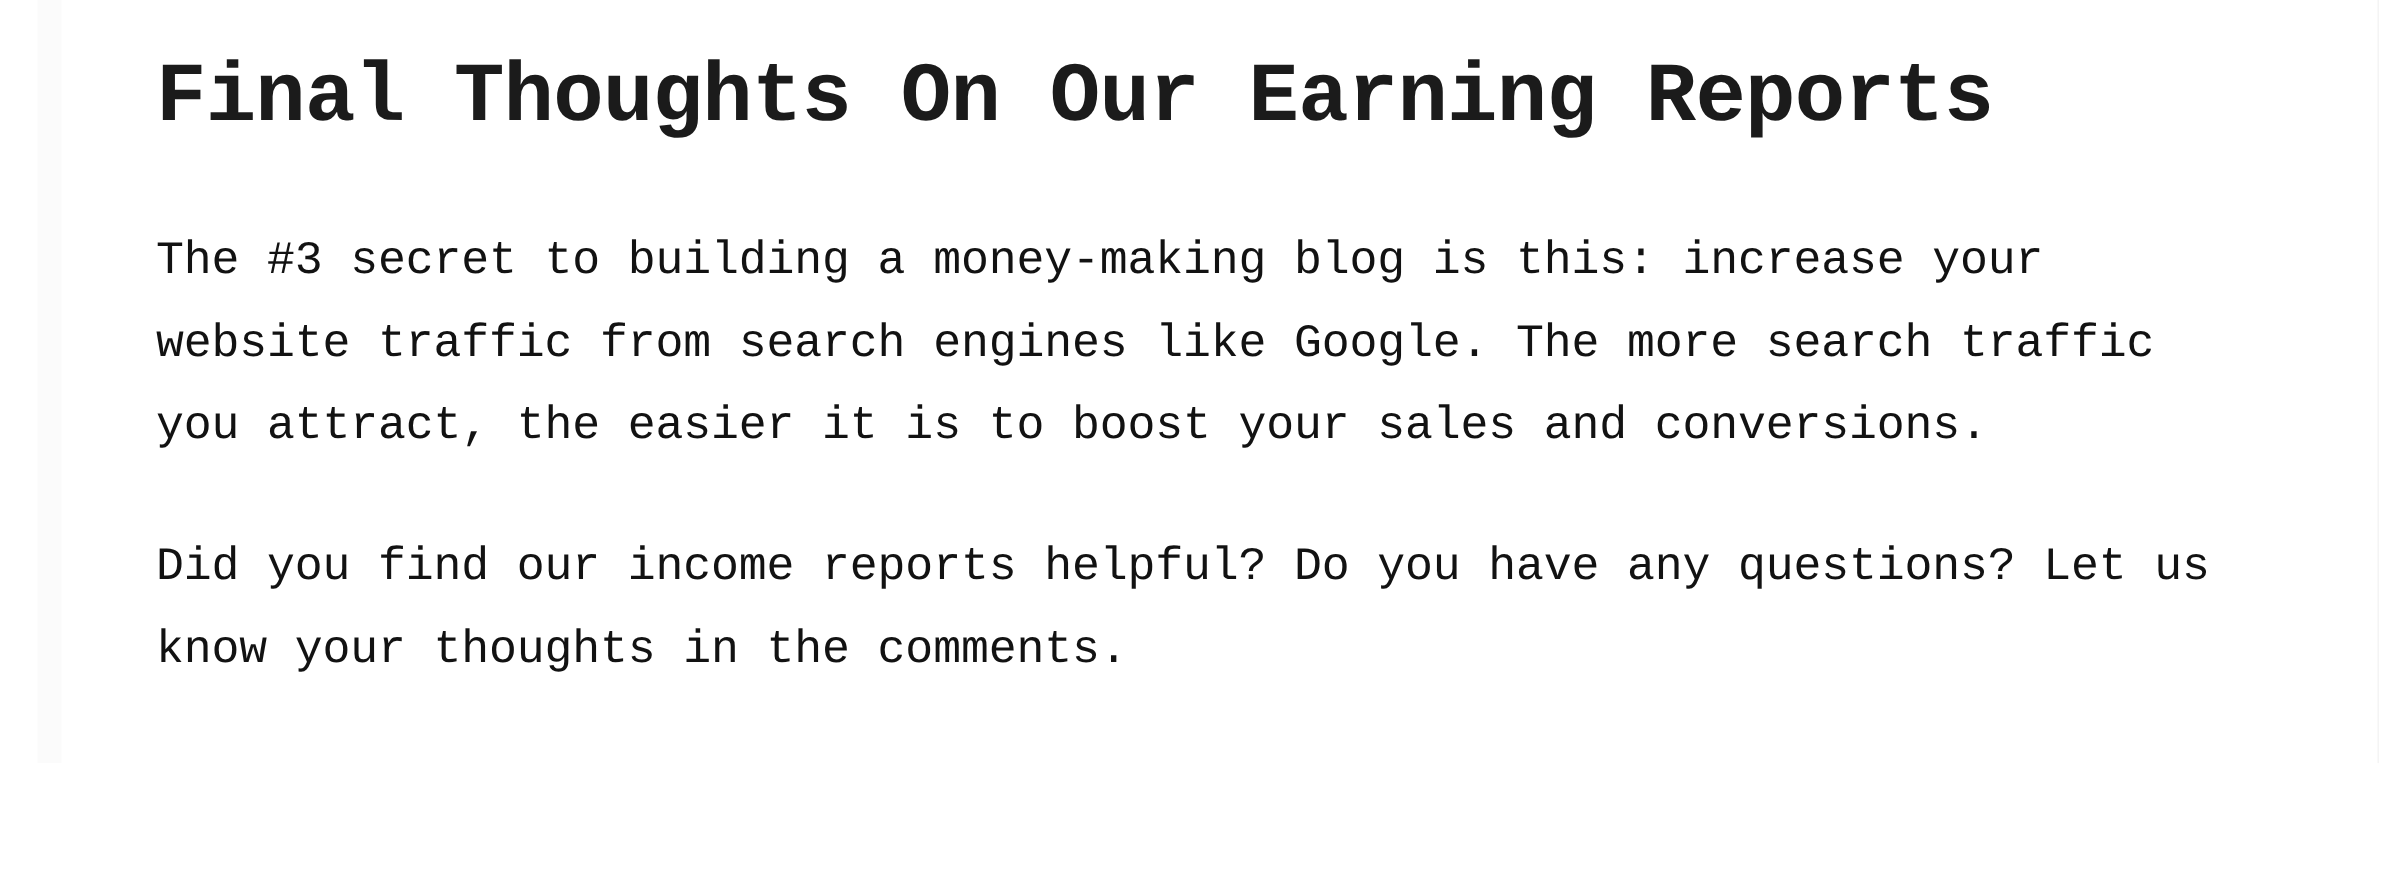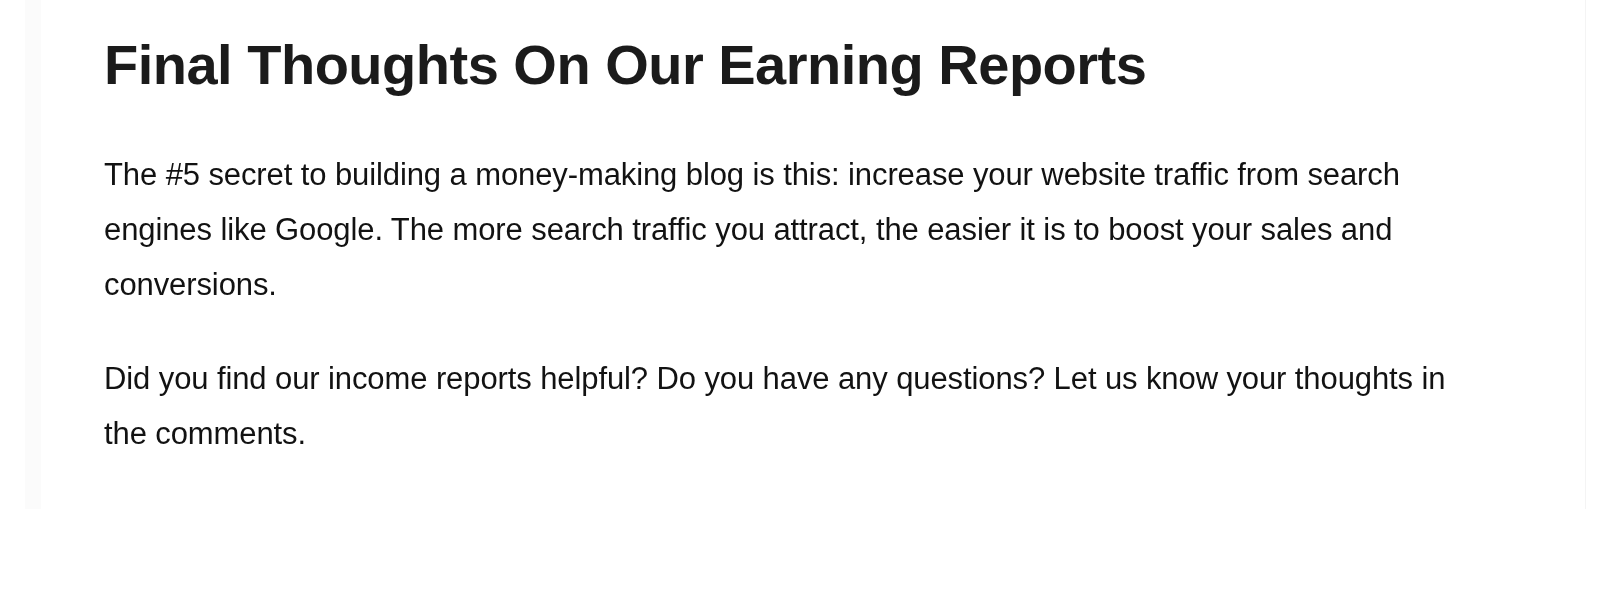--- a/index.html
+++ b/index.html
@@ -12,20 +12,21 @@
     font-family: "Liberation Sans", sans-serif;
     -webkit-font-smoothing: antialiased;
   }
 
   .screen {
     position: relative;
     width: 1600px;
     height: 509px;
     background: #ffffff;
     overflow: hidden;
+    font-family: Liberation Mono, monospace;
   }
 
   
   .gutter-left {
     position: absolute;
     left: 25px;
     top: 0;
     width: 16px;
     height: 100%;
     background: #fbfbfb;
@@ -93,18 +94,18 @@
 <div class="screen">
 
   <div class="gutter-left"></div>
   <div class="gutter-right"></div>
 
   <div class="article">
 
     <h2 class="article-heading">Final Thoughts On Our Earning Reports</h2>
 
     <div class="article-body">
-      <p class="article-paragraph">The #5 secret to building a money-making blog is this: increase your website traffic from search engines like Google. The more search traffic you attract, the easier it is to boost your sales and conversions.</p>
+      <p class="article-paragraph">The #3 secret to building a money-making blog is this: increase your website traffic from search engines like Google. The more search traffic you attract, the easier it is to boost your sales and conversions.</p>
       <p class="article-paragraph">Did you find our income reports helpful? Do you have any questions? Let us know your thoughts in the comments.</p>
     </div>
 
   </div>
 </div>
 
 </body></html>

